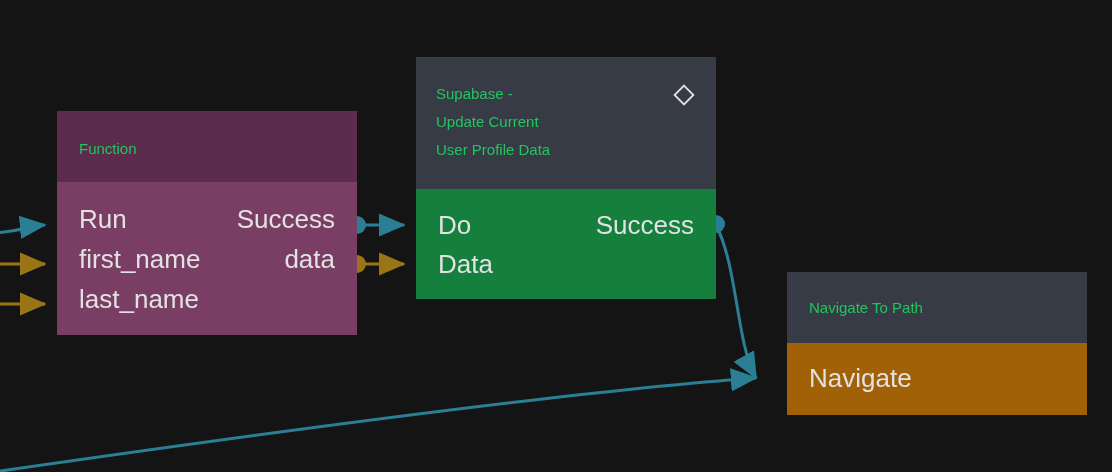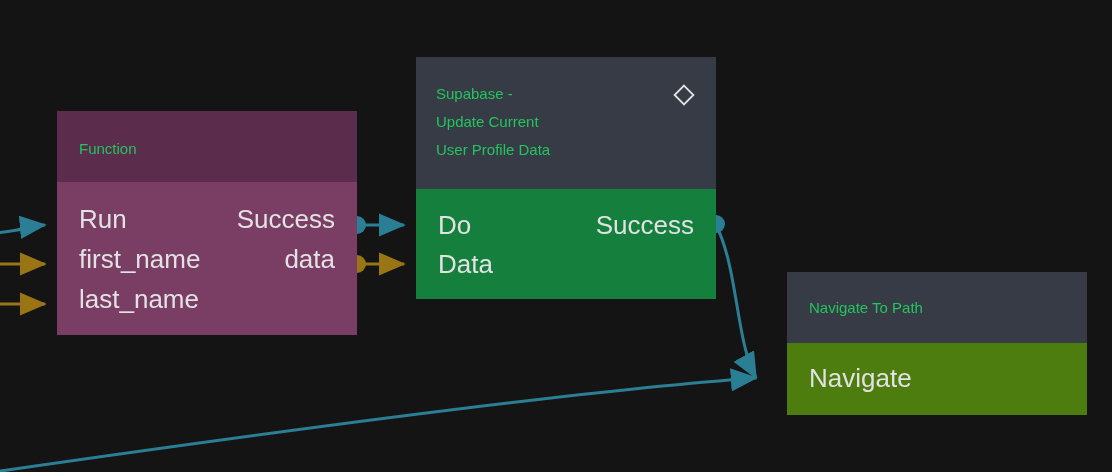--- a/index.html
+++ b/index.html
@@ -103,21 +103,21 @@
     height: 143px;
     margin-left: 19px;
   }
   #node-navigate .node-header {
     height: 71px;
     background: #373b45;
     padding: 22px 22px 0 22px;
   }
   #node-navigate .node-body {
     height: 72px;
-    background: #4d7c0f;
+    background: #a16207;
   }
 
   .diamond-icon {
     width: 24px;
     height: 24px;
     flex: 0 0 auto;
     margin-top: 3px;
   }
 </style>
 </head>

